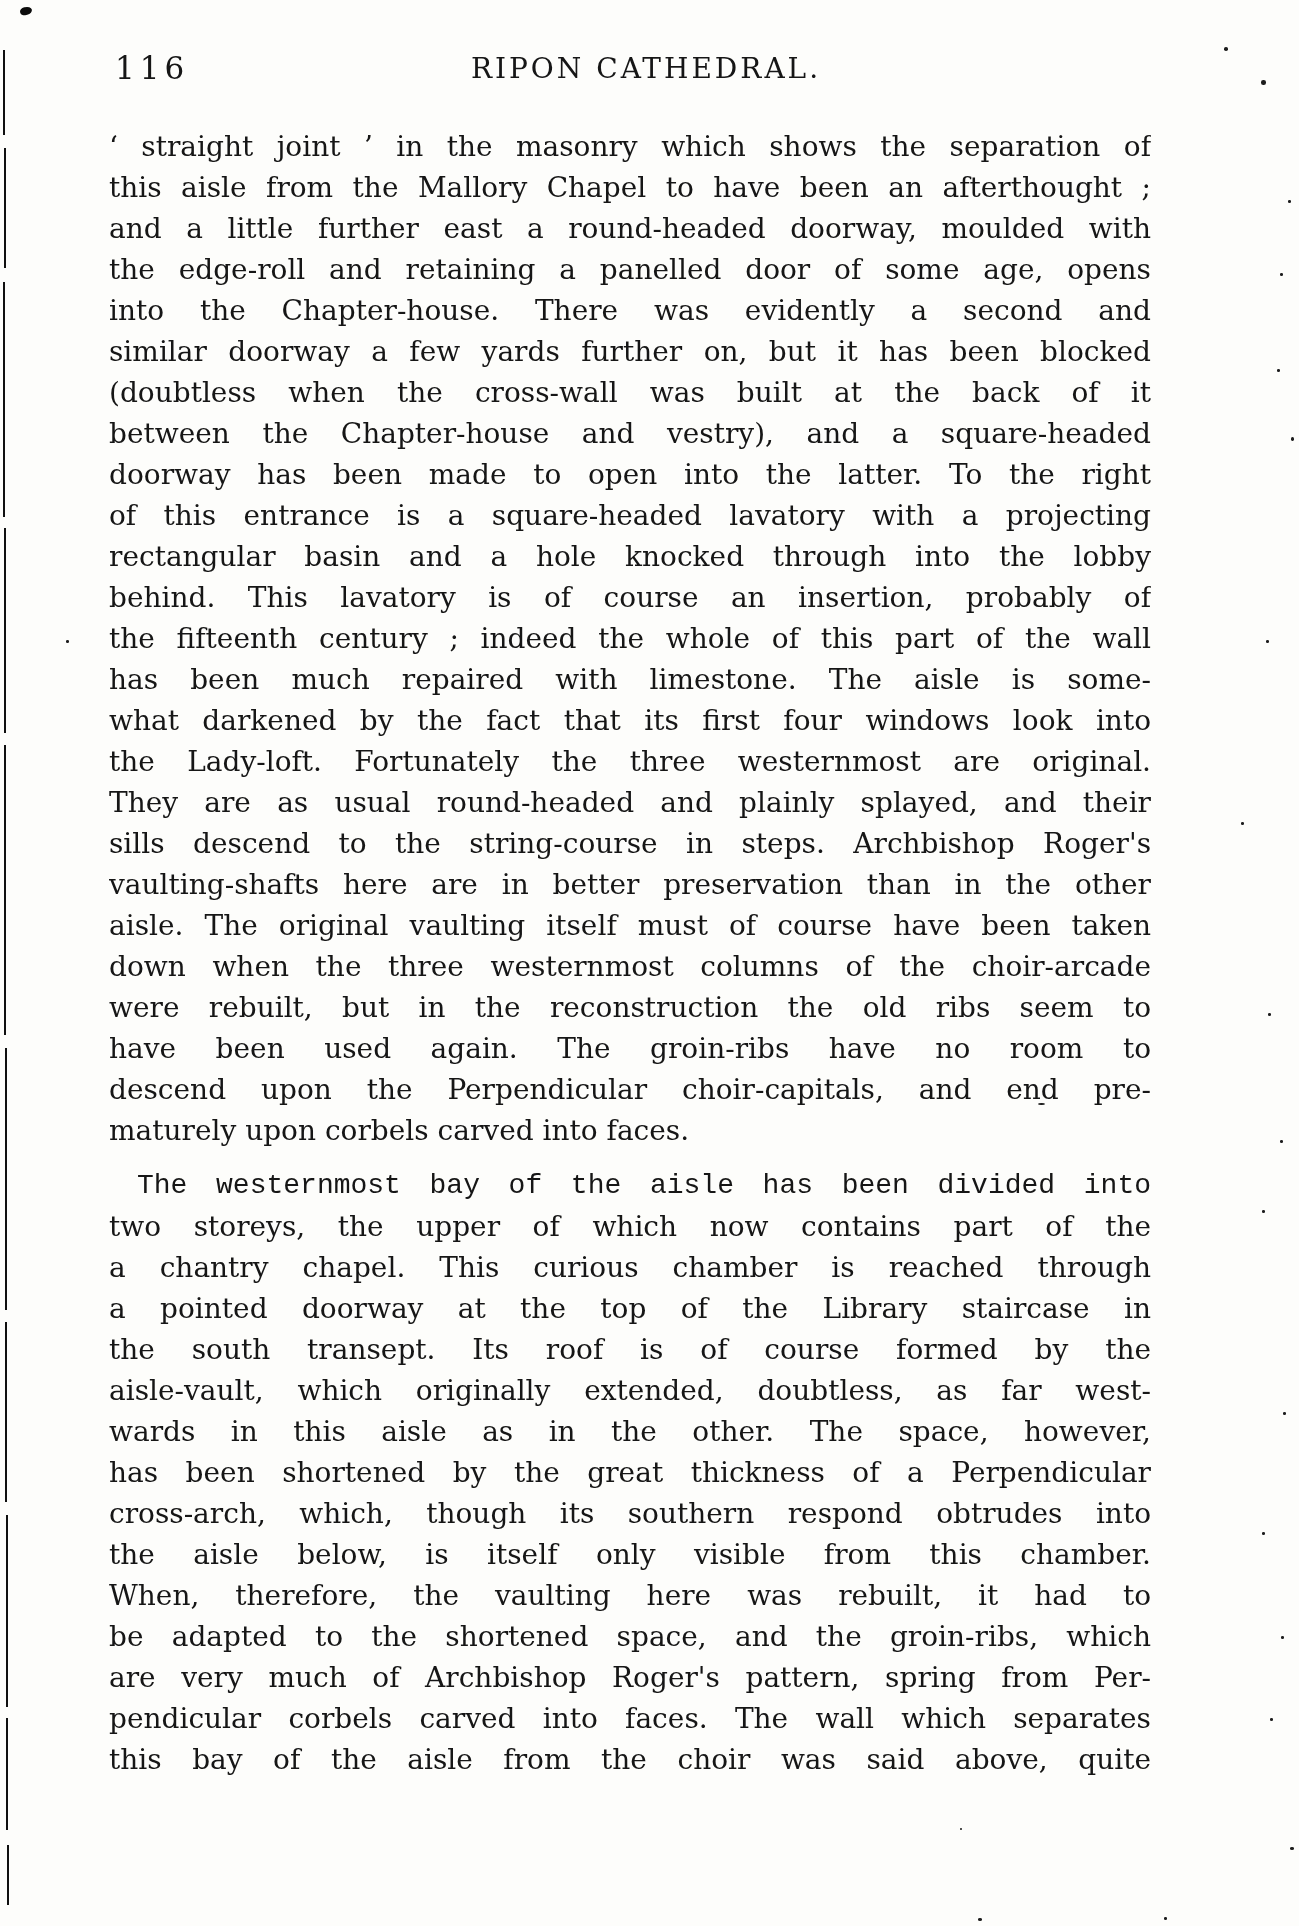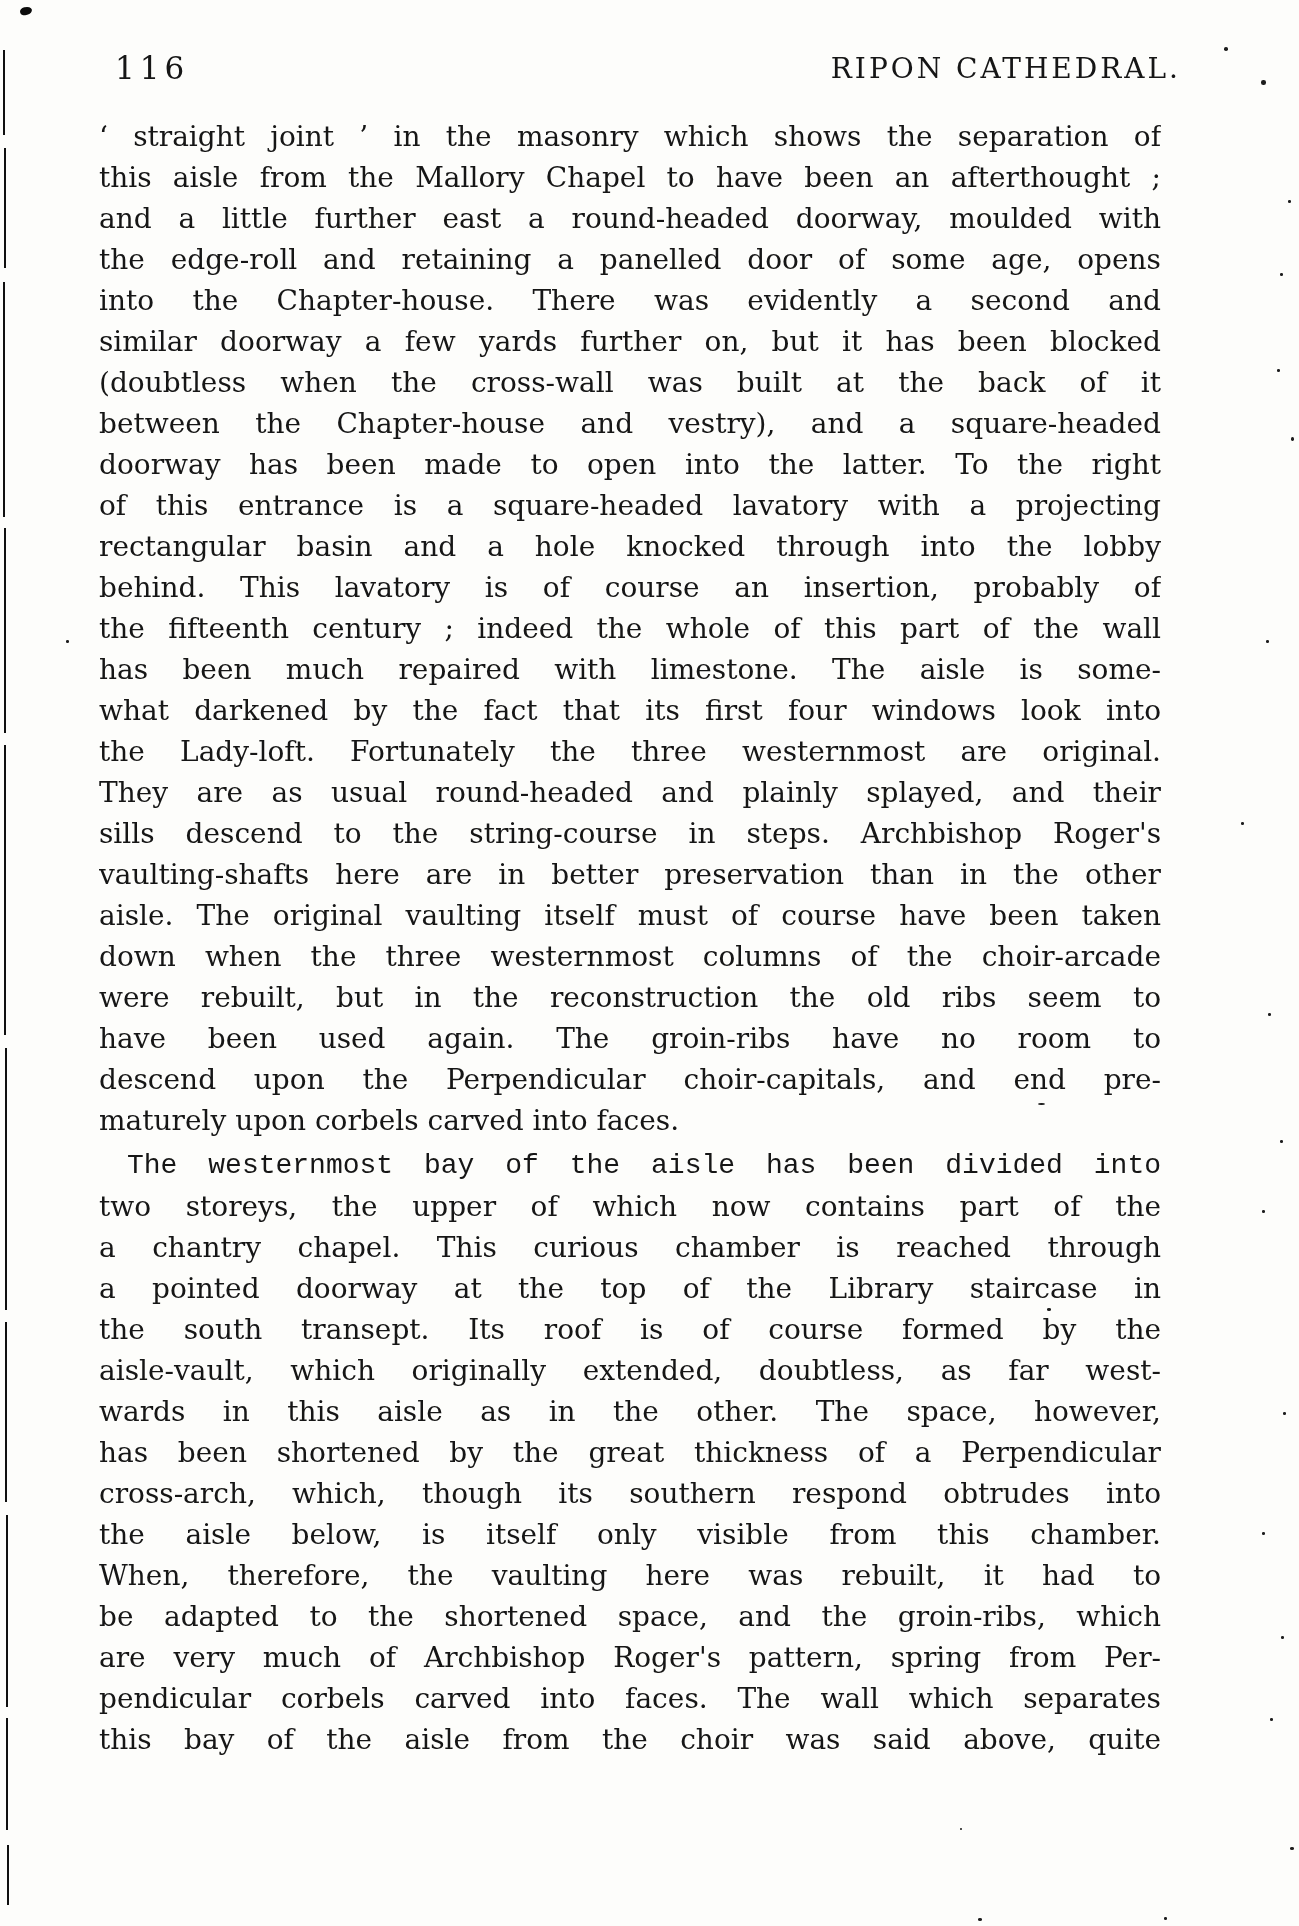--- a/index.html
+++ b/index.html
@@ -18,29 +18,29 @@
   .header-row {
     position: absolute;
     top: 48px; left: 95px; width: 1070px; height: 44px; margin-left: 16px;
   }
   .page-number {
     position: absolute; left: 4px; top: 2px;
     font-size: 31px; letter-spacing: 5px;
   }
   .header-title {
     position: absolute; left: 0; right: 0; top: 4px;
-    text-align: right;
+    text-align: center;
     font-size: 28px; letter-spacing: 3px;
     white-space: nowrap;
   }
   .text-block {
     position: absolute;
     top: 112px; left: 95px; width: 1070px;
   }
-  .paragraph { margin: 4px; padding: 0; }
+  .paragraph { margin: 14px; padding: 0; }
   .line {
     height: 41px; line-height: 41px;
     font-size: 28px;
     text-align: justify;
     text-align-last: justify;
     overflow: hidden;
     white-space: normal;
   }
   .line.indent { text-indent: 28px; font-family: Liberation Mono, monospace; }
   .line.no-justify { text-align-last: left; }

